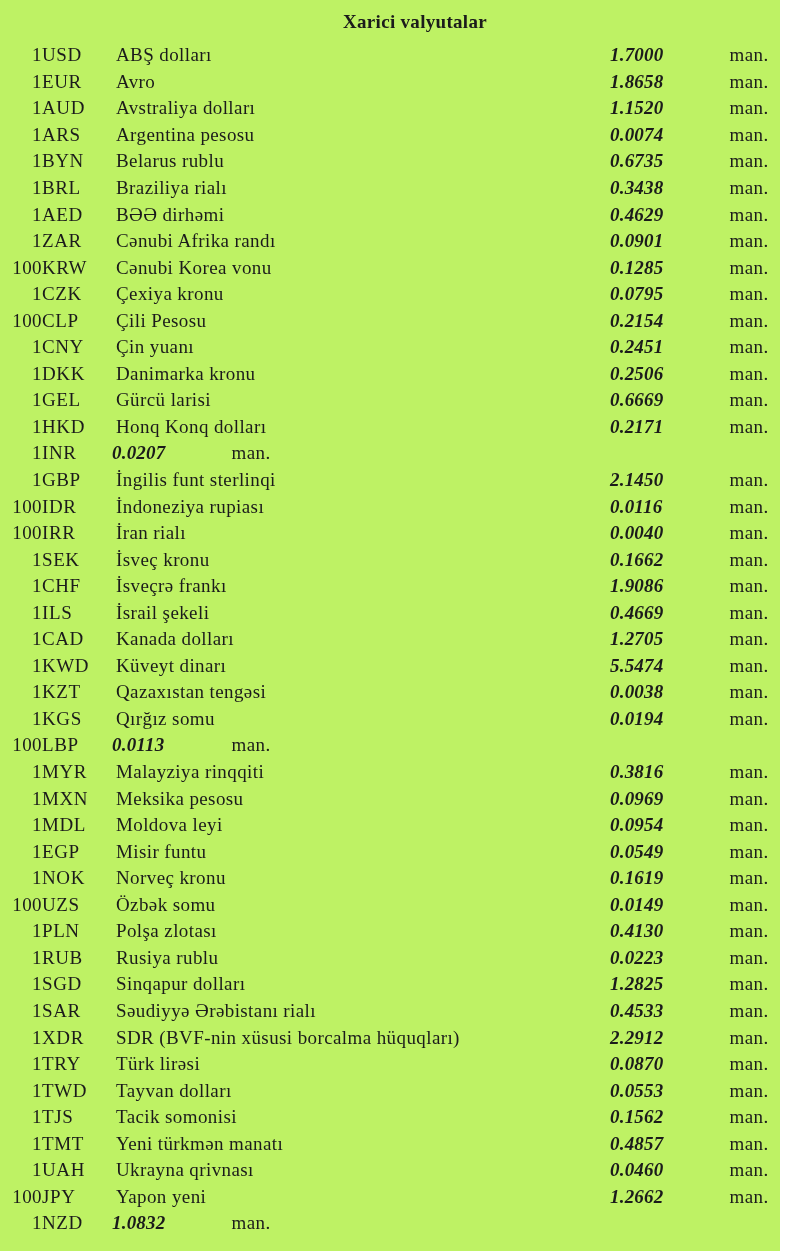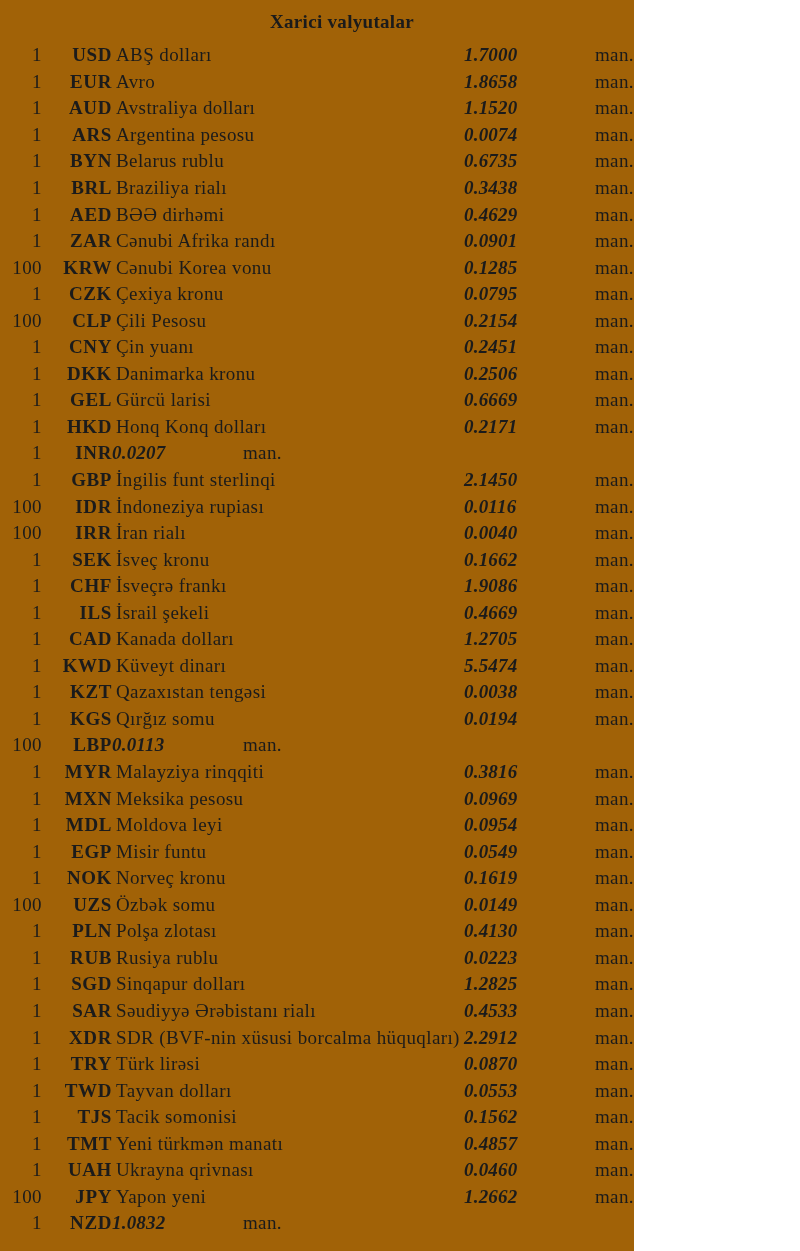--- a/index.html
+++ b/index.html
@@ -2,23 +2,23 @@
 <html><head>
 <meta charset="utf-8">
 <style>
   html, body {
     margin: 0;
     padding: 0;
     background: #ffffff;
   }
   .page {
     position: relative;
-    width: 634px;
+    width: 780px;
     height: 1251px;
-    background: #a16207;
+    background: #bef264;
     color: #1b1b1b;
     font-family: "Liberation Serif", "DejaVu Serif", serif;
     font-size: 19px;
     letter-spacing: 0.4px;
     overflow: hidden;
     box-sizing: border-box;
     padding-top: 10px;
   }
   .doc-title {
     height: 24px;
@@ -37,44 +37,43 @@
     height: 26.55px;
     white-space: nowrap;
   }
   .cell-qty {
     width: 42px;
     text-align: right;
     flex: 0 0 auto;
   }
   .cell-code {
     width: 70px;
-    text-align: right;
+    text-align: left;
     flex: 0 0 auto;
     letter-spacing: 0.6px;
-    font-weight: bold;
   }
   .cell-name {
     flex: 1 1 auto;
     padding-left: 4px;
     overflow: hidden;
   }
   .cell-rate {
     width: 92px;
     text-align: left;
     flex: 0 0 auto;
     font-weight: 700;
     font-style: italic;
     letter-spacing: 0.2px;
   }
   .cell-unit {
     width: 78px;
     flex: 0 0 auto;
     padding-left: 16px;
     box-sizing: border-box;
-    text-align: right;
+    text-align: center;
   }
 </style>
 </head>
 <body>
 
 <div class="page">
   <div class="doc-title">Xarici valyutalar</div>
 
   <div class="rates">
   <div class="row">

